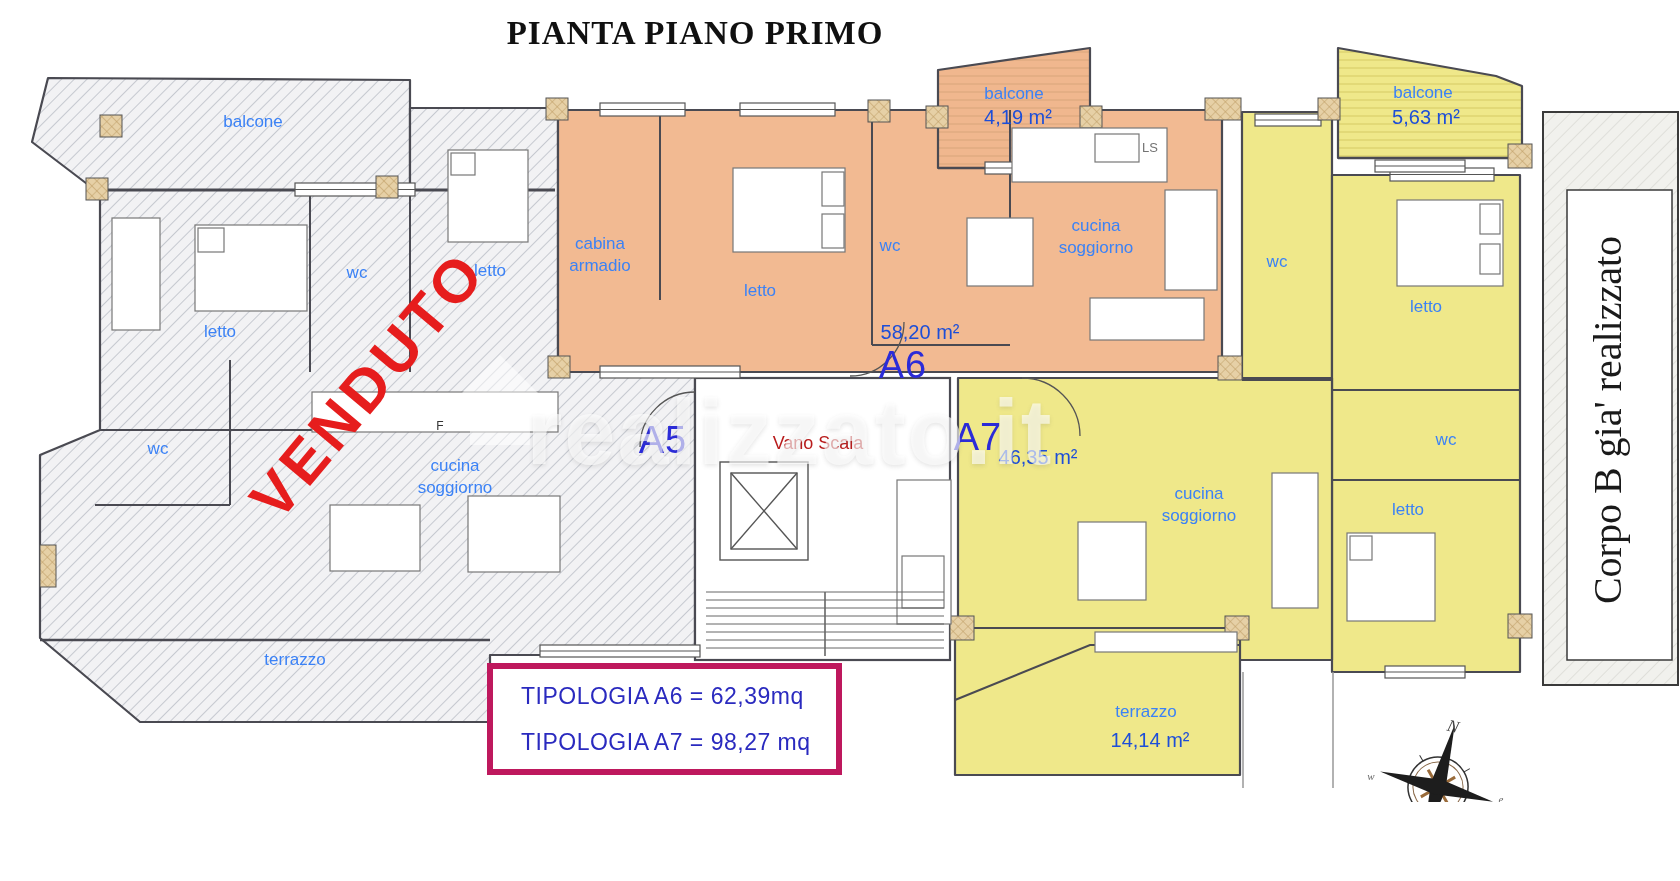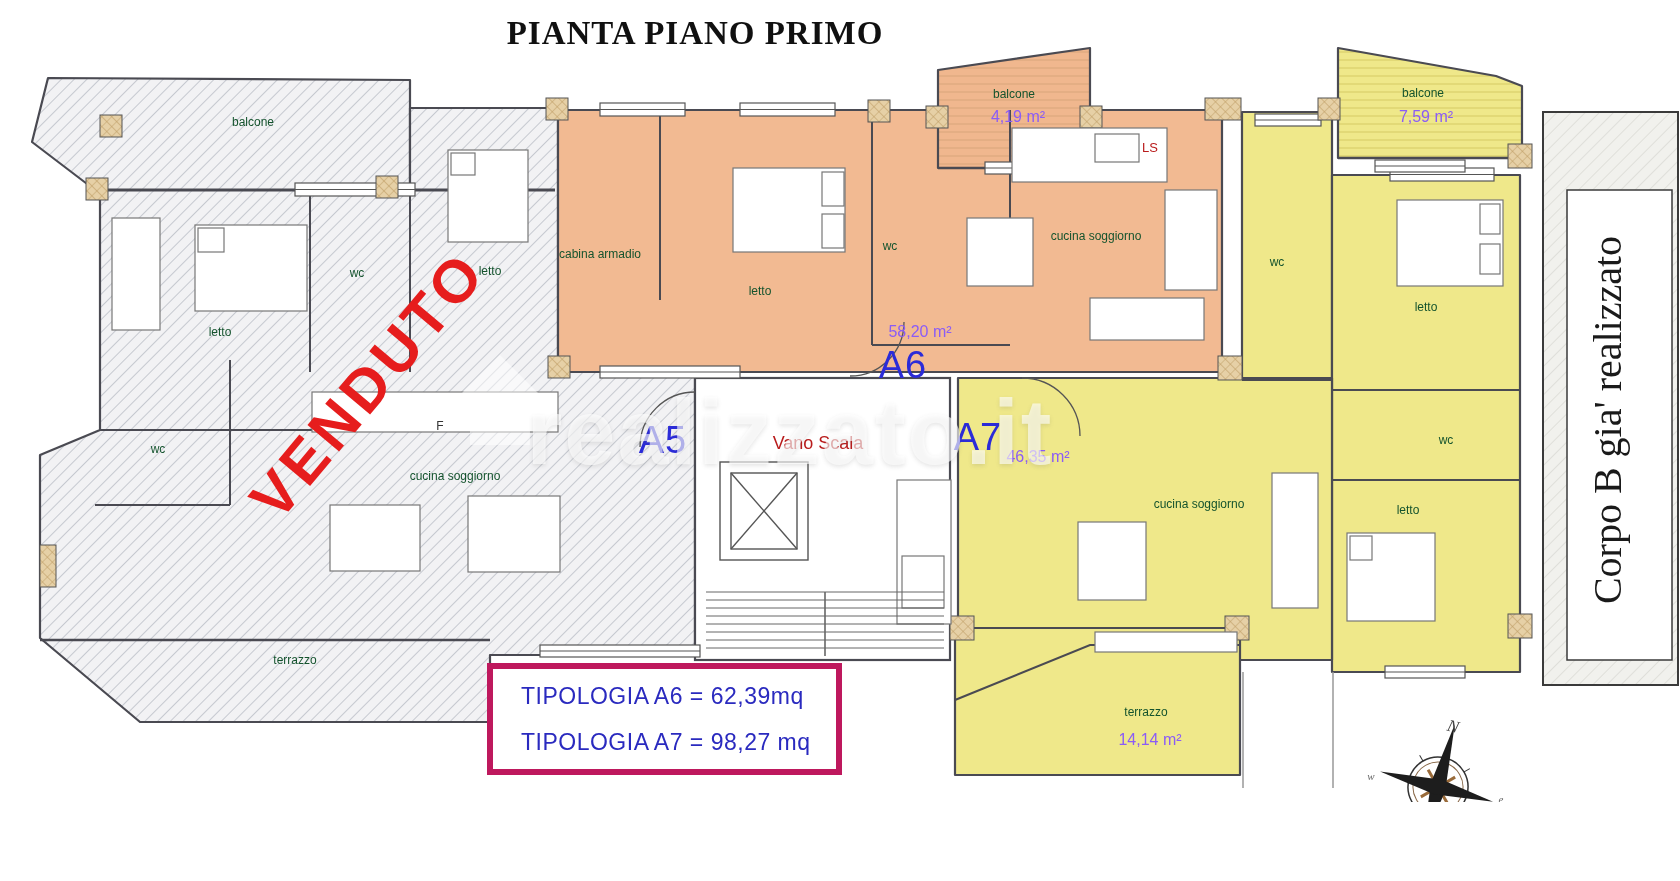--- a/index.html
+++ b/index.html
@@ -1,25 +1,25 @@
 <!DOCTYPE html>
 <html><head>
 <meta charset="utf-8">
 <style>
   html,body{margin:0;padding:0;background:#ffffff;}
   .canvas{position:relative;width:1680px;height:802px;background:#fff;overflow:hidden;
           font-family:"Liberation Sans",sans-serif;}
   .plan-svg{position:absolute;left:0;top:0;z-index:1;}
-  .lbl{position:absolute;transform:translate(-50%,-50%);color:#14532d;font-size:12px;
+  .lbl{position:absolute;transform:translate(-50%,-50%);color:#3b82f6;font-size:17px;
        white-space:nowrap;z-index:5;}
   .wrap{white-space:normal;width:104px;text-align:center;line-height:1.3;}
-  .area{color:#8b5cf6;font-size:16px;}
+  .area{color:#1d4ed8;font-size:20px;}
   .code{color:#2b2bd8;font-size:38px;letter-spacing:1px;}
   .tiny{font-size:12px;color:#333;}
-  .ls{font-size:13px;color:#b91c1c;}
+  .ls{font-size:13px;color:#737373;}
   .title{font-family:"Liberation Serif",serif;font-weight:700;font-size:33px;color:#101010;
          letter-spacing:1px;}
   .hall{color:#b91c1c;font-size:18px;}
   .venduto{color:#e61d1d;font-size:60px;font-weight:800;letter-spacing:5px;
            transform:translate(-50%,-50%) rotate(-50deg);z-index:7;}
   .watermark{font-size:92px;font-weight:700;color:rgba(255,255,255,0.62);letter-spacing:2px;
              z-index:6;text-shadow:0 2px 4px rgba(90,90,90,0.15);}
   .corpob{font-family:"Liberation Serif",serif;font-size:40px;color:#1a1a1a;
           transform:translate(-50%,-50%) rotate(-90deg);z-index:5;}
   .legend{position:absolute;left:487px;top:663px;width:343px;height:100px;background:#fff;
@@ -274,21 +274,21 @@
 <span class="lbl ls" style="left:1150px;top:147px;">LS</span>
 <span class="lbl area" style="left:920px;top:332px;">58,20 m²</span>
 <span class="lbl code" style="left:903px;top:365px;">A6</span>
 
 <span class="lbl hall" style="left:818px;top:443px;">Vano Scala</span>
 
 <span class="lbl code" style="left:978px;top:437px;">A7</span>
 <span class="lbl area" style="left:1038px;top:457px;">46,35 m²</span>
 <span class="lbl" style="left:1277px;top:262px;">wc</span>
 <span class="lbl" style="left:1423px;top:93px;">balcone</span>
-<span class="lbl area" style="left:1426px;top:117px;">7,59 m²</span>
+<span class="lbl area" style="left:1426px;top:117px;">5,63 m²</span>
 <span class="lbl" style="left:1426px;top:307px;">letto</span>
 <span class="lbl" style="left:1446px;top:440px;">wc</span>
 <span class="lbl" style="left:1408px;top:510px;">letto</span>
 <span class="lbl wrap" style="left:1199px;top:505px;">cucina soggiorno</span>
 <span class="lbl" style="left:1146px;top:712px;">terrazzo</span>
 <span class="lbl area" style="left:1150px;top:740px;">14,14 m²</span>
 
 <span class="lbl corpob" style="left:1607px;top:420px;">Corpo B gia' realizzato</span>
 
 <div class="legend">

